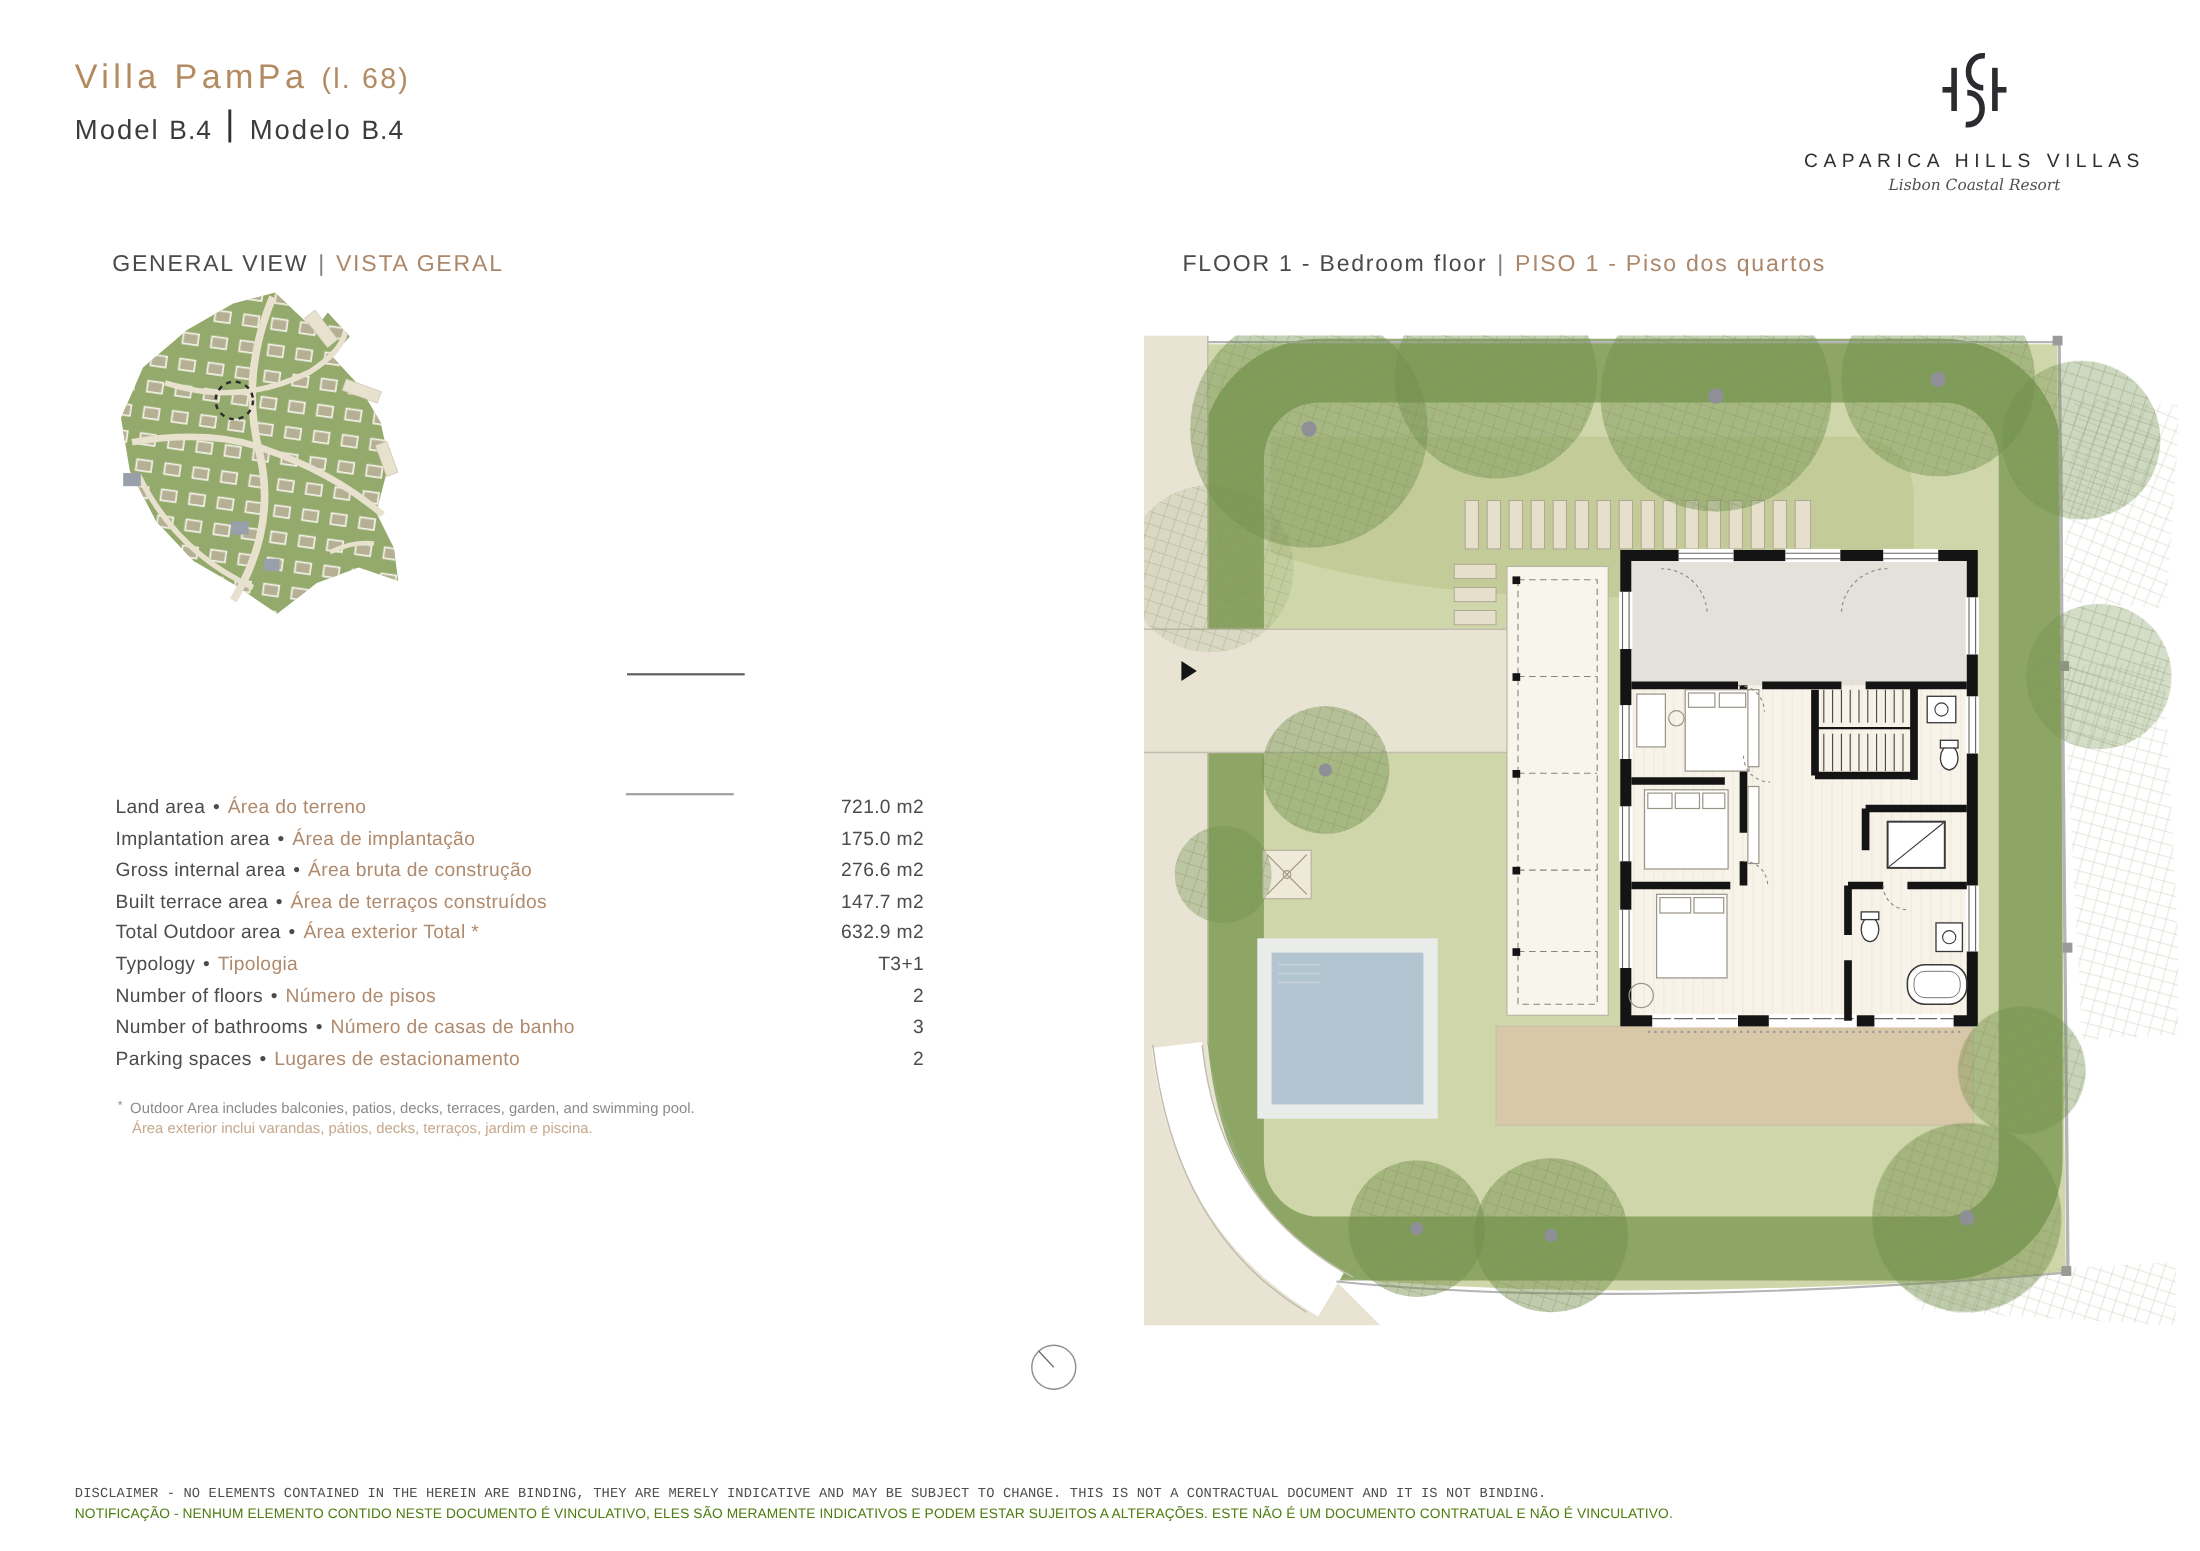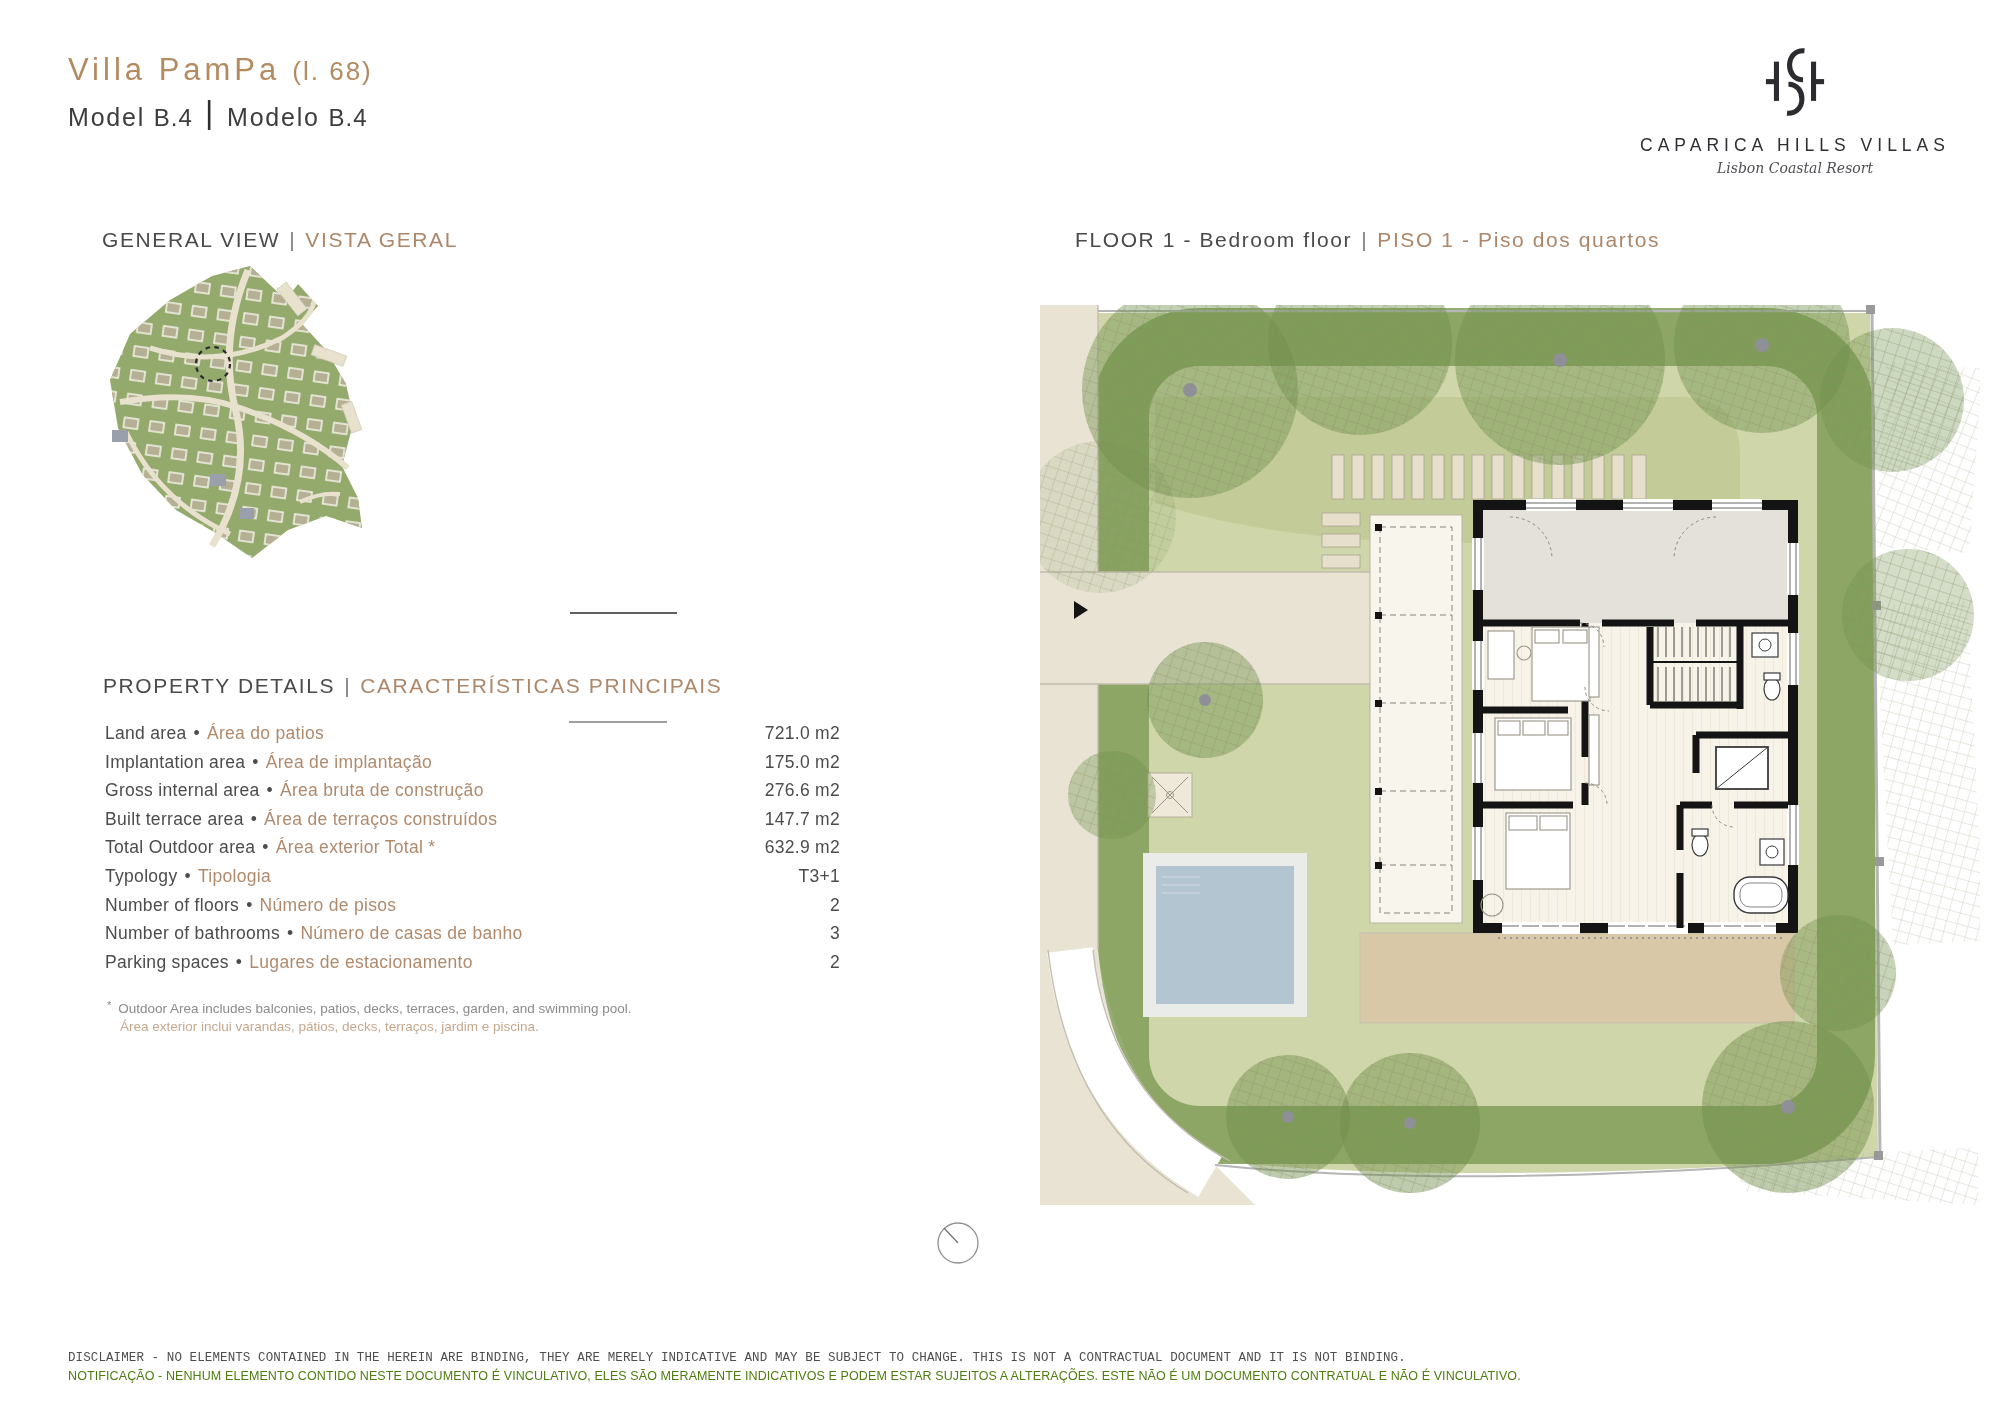--- a/index.html
+++ b/index.html
@@ -116,30 +116,27 @@
     </g>
     <g fill="#9aa0ab">
       <rect x="22" y="168" width="16" height="12"></rect>
       <rect x="120" y="212" width="16" height="12"></rect>
       <rect x="150" y="246" width="14" height="11"></rect>
     </g>
     <circle cx="123" cy="102" r="17" fill="none" stroke="#2b2b2b" stroke-width="2.2" stroke-dasharray="4.5,4.5"></circle>
   </svg>
 
   <div class="rule" id="rule-top"></div>
-  <div class="sec-heading" id="heading-details">
-    <span>PROPERTY DETAILS</span><span class="pipe">|</span><span class="pt">CARACTERÍSTICAS PRINCIPAIS</span>
-  </div>
   <div class="rule" id="rule-mid"></div>
 
   <div class="details">
     <div class="row">
       <span class="lbl-en">Land area</span>
       <span class="bullet">•</span>
-      <span class="lbl-pt">Área do patios</span>
+      <span class="lbl-pt">Área do terreno</span>
       <span class="val">721.0 m2</span>
     </div>
     <div class="row">
       <span class="lbl-en">Implantation area</span>
       <span class="bullet">•</span>
       <span class="lbl-pt">Área de implantação</span>
       <span class="val">175.0 m2</span>
     </div>
     <div class="row">
       <span class="lbl-en">Gross internal area</span>

